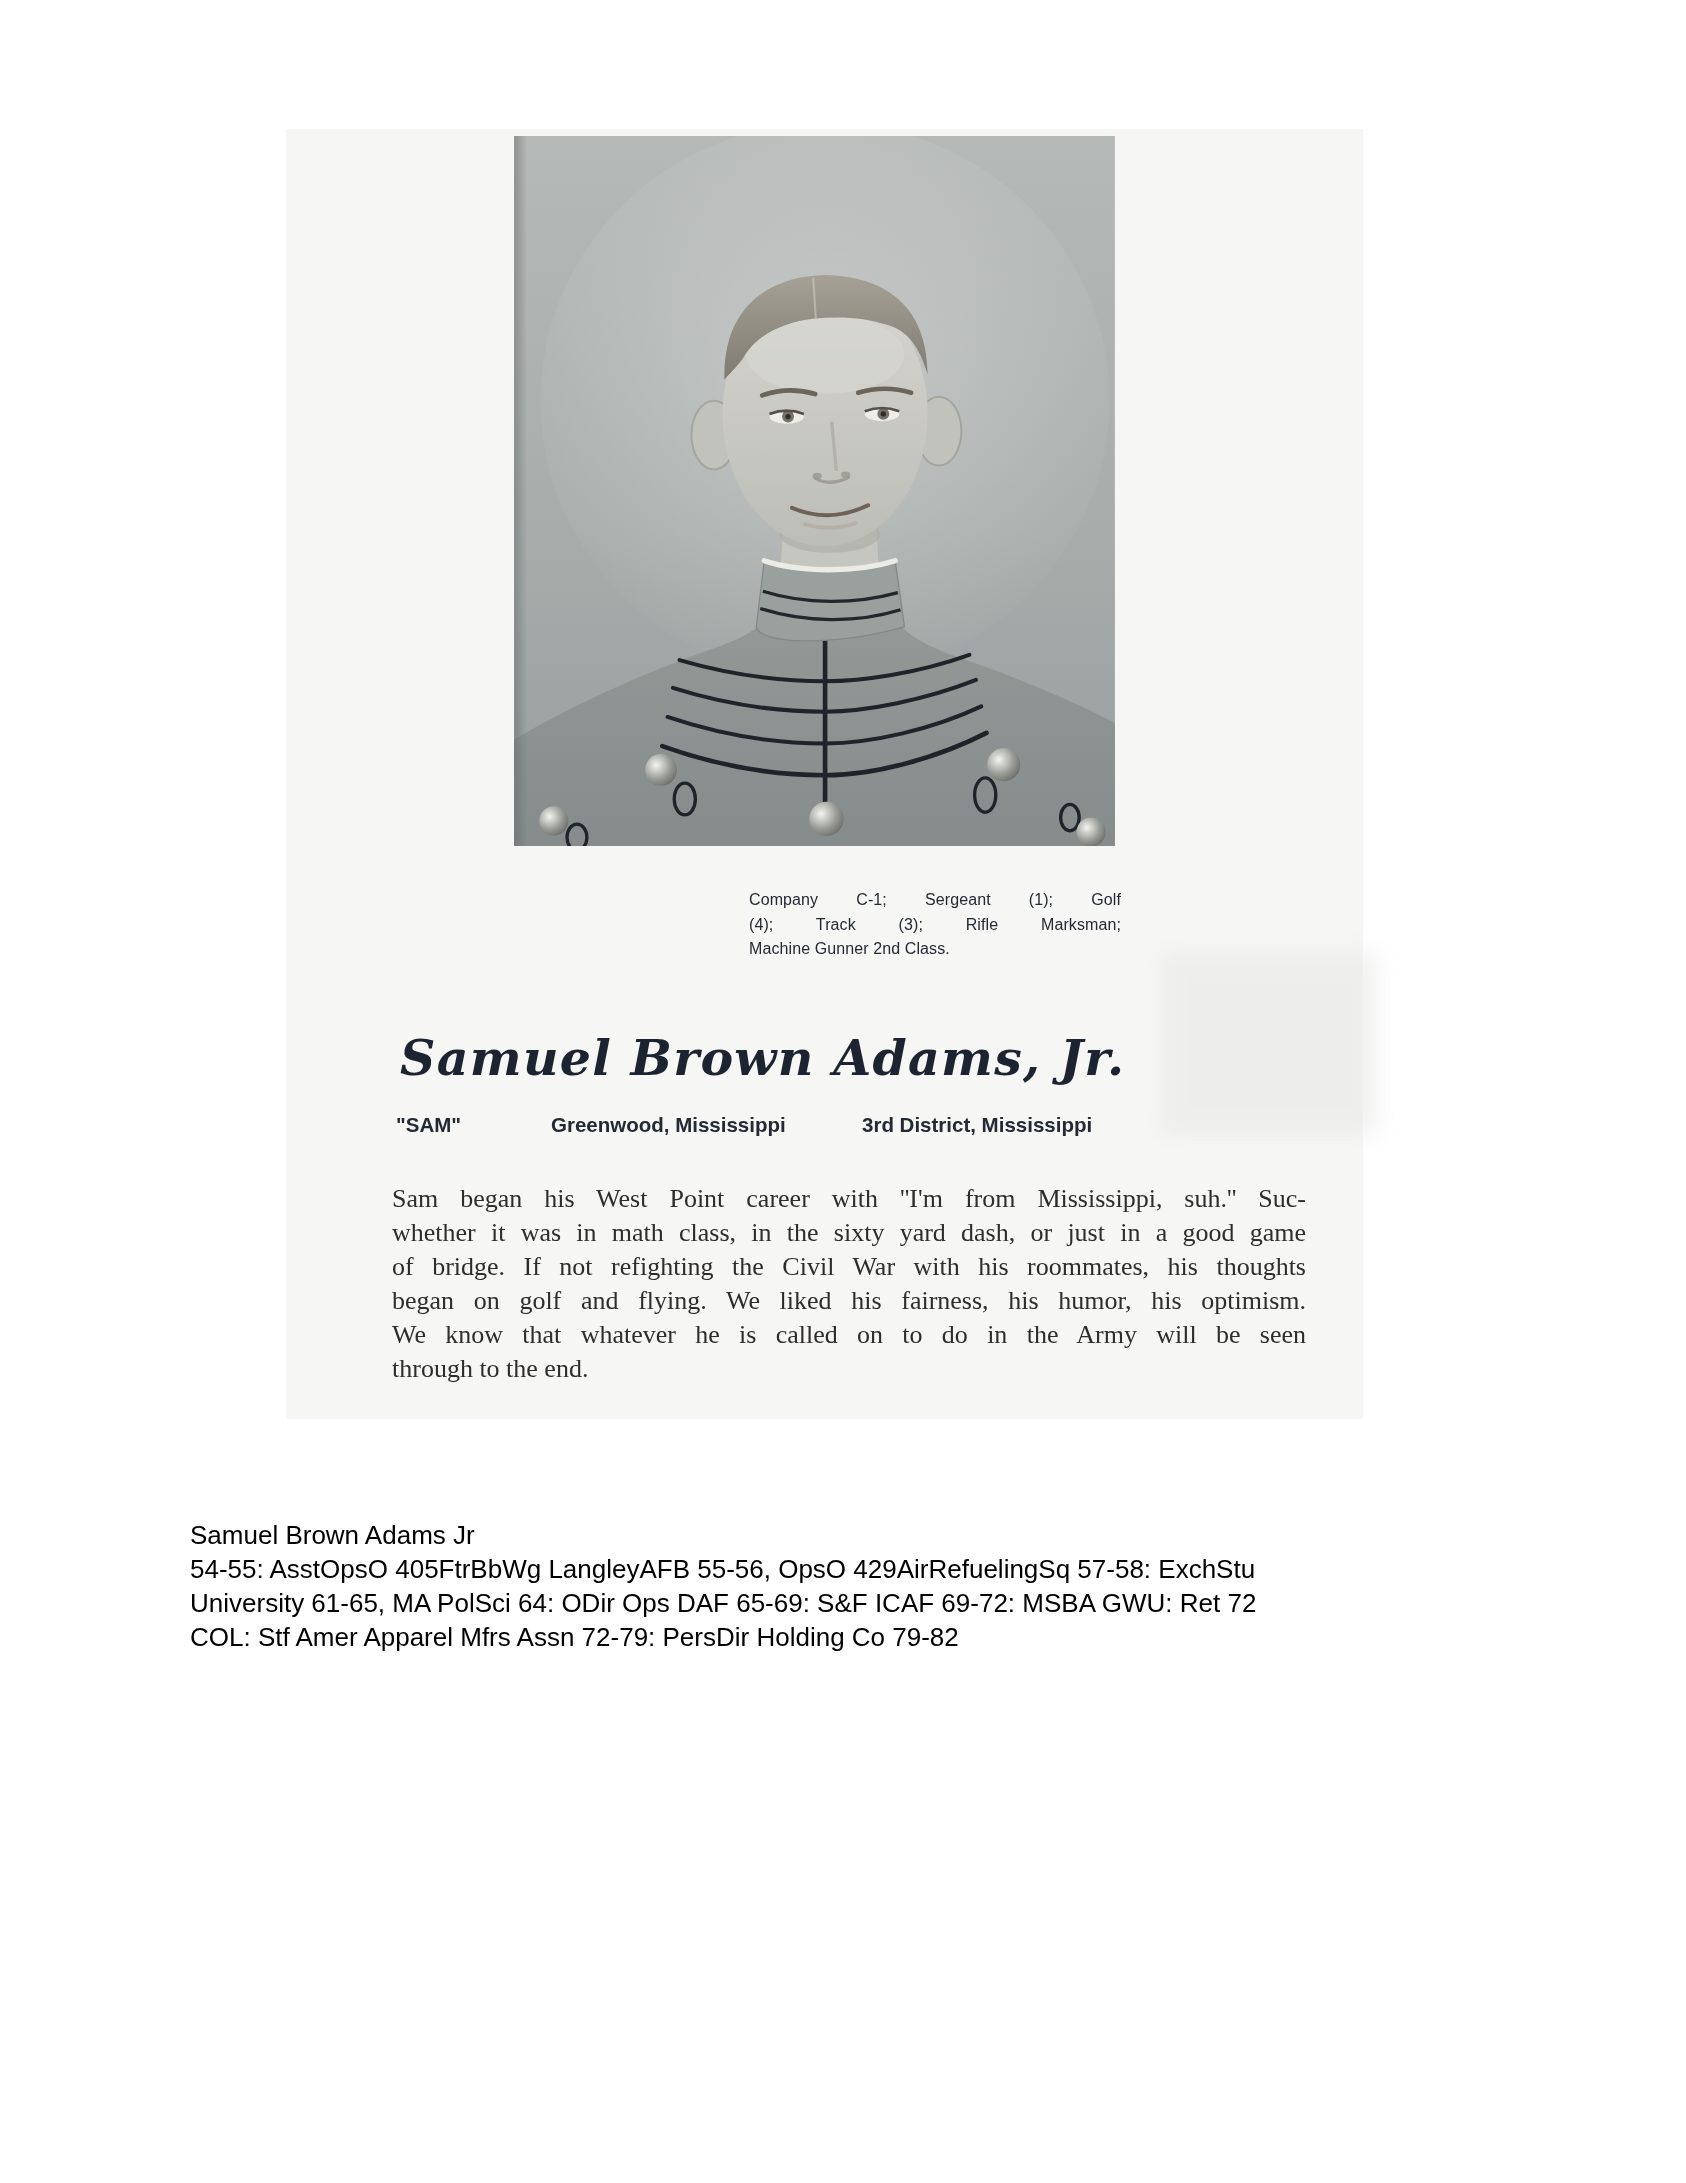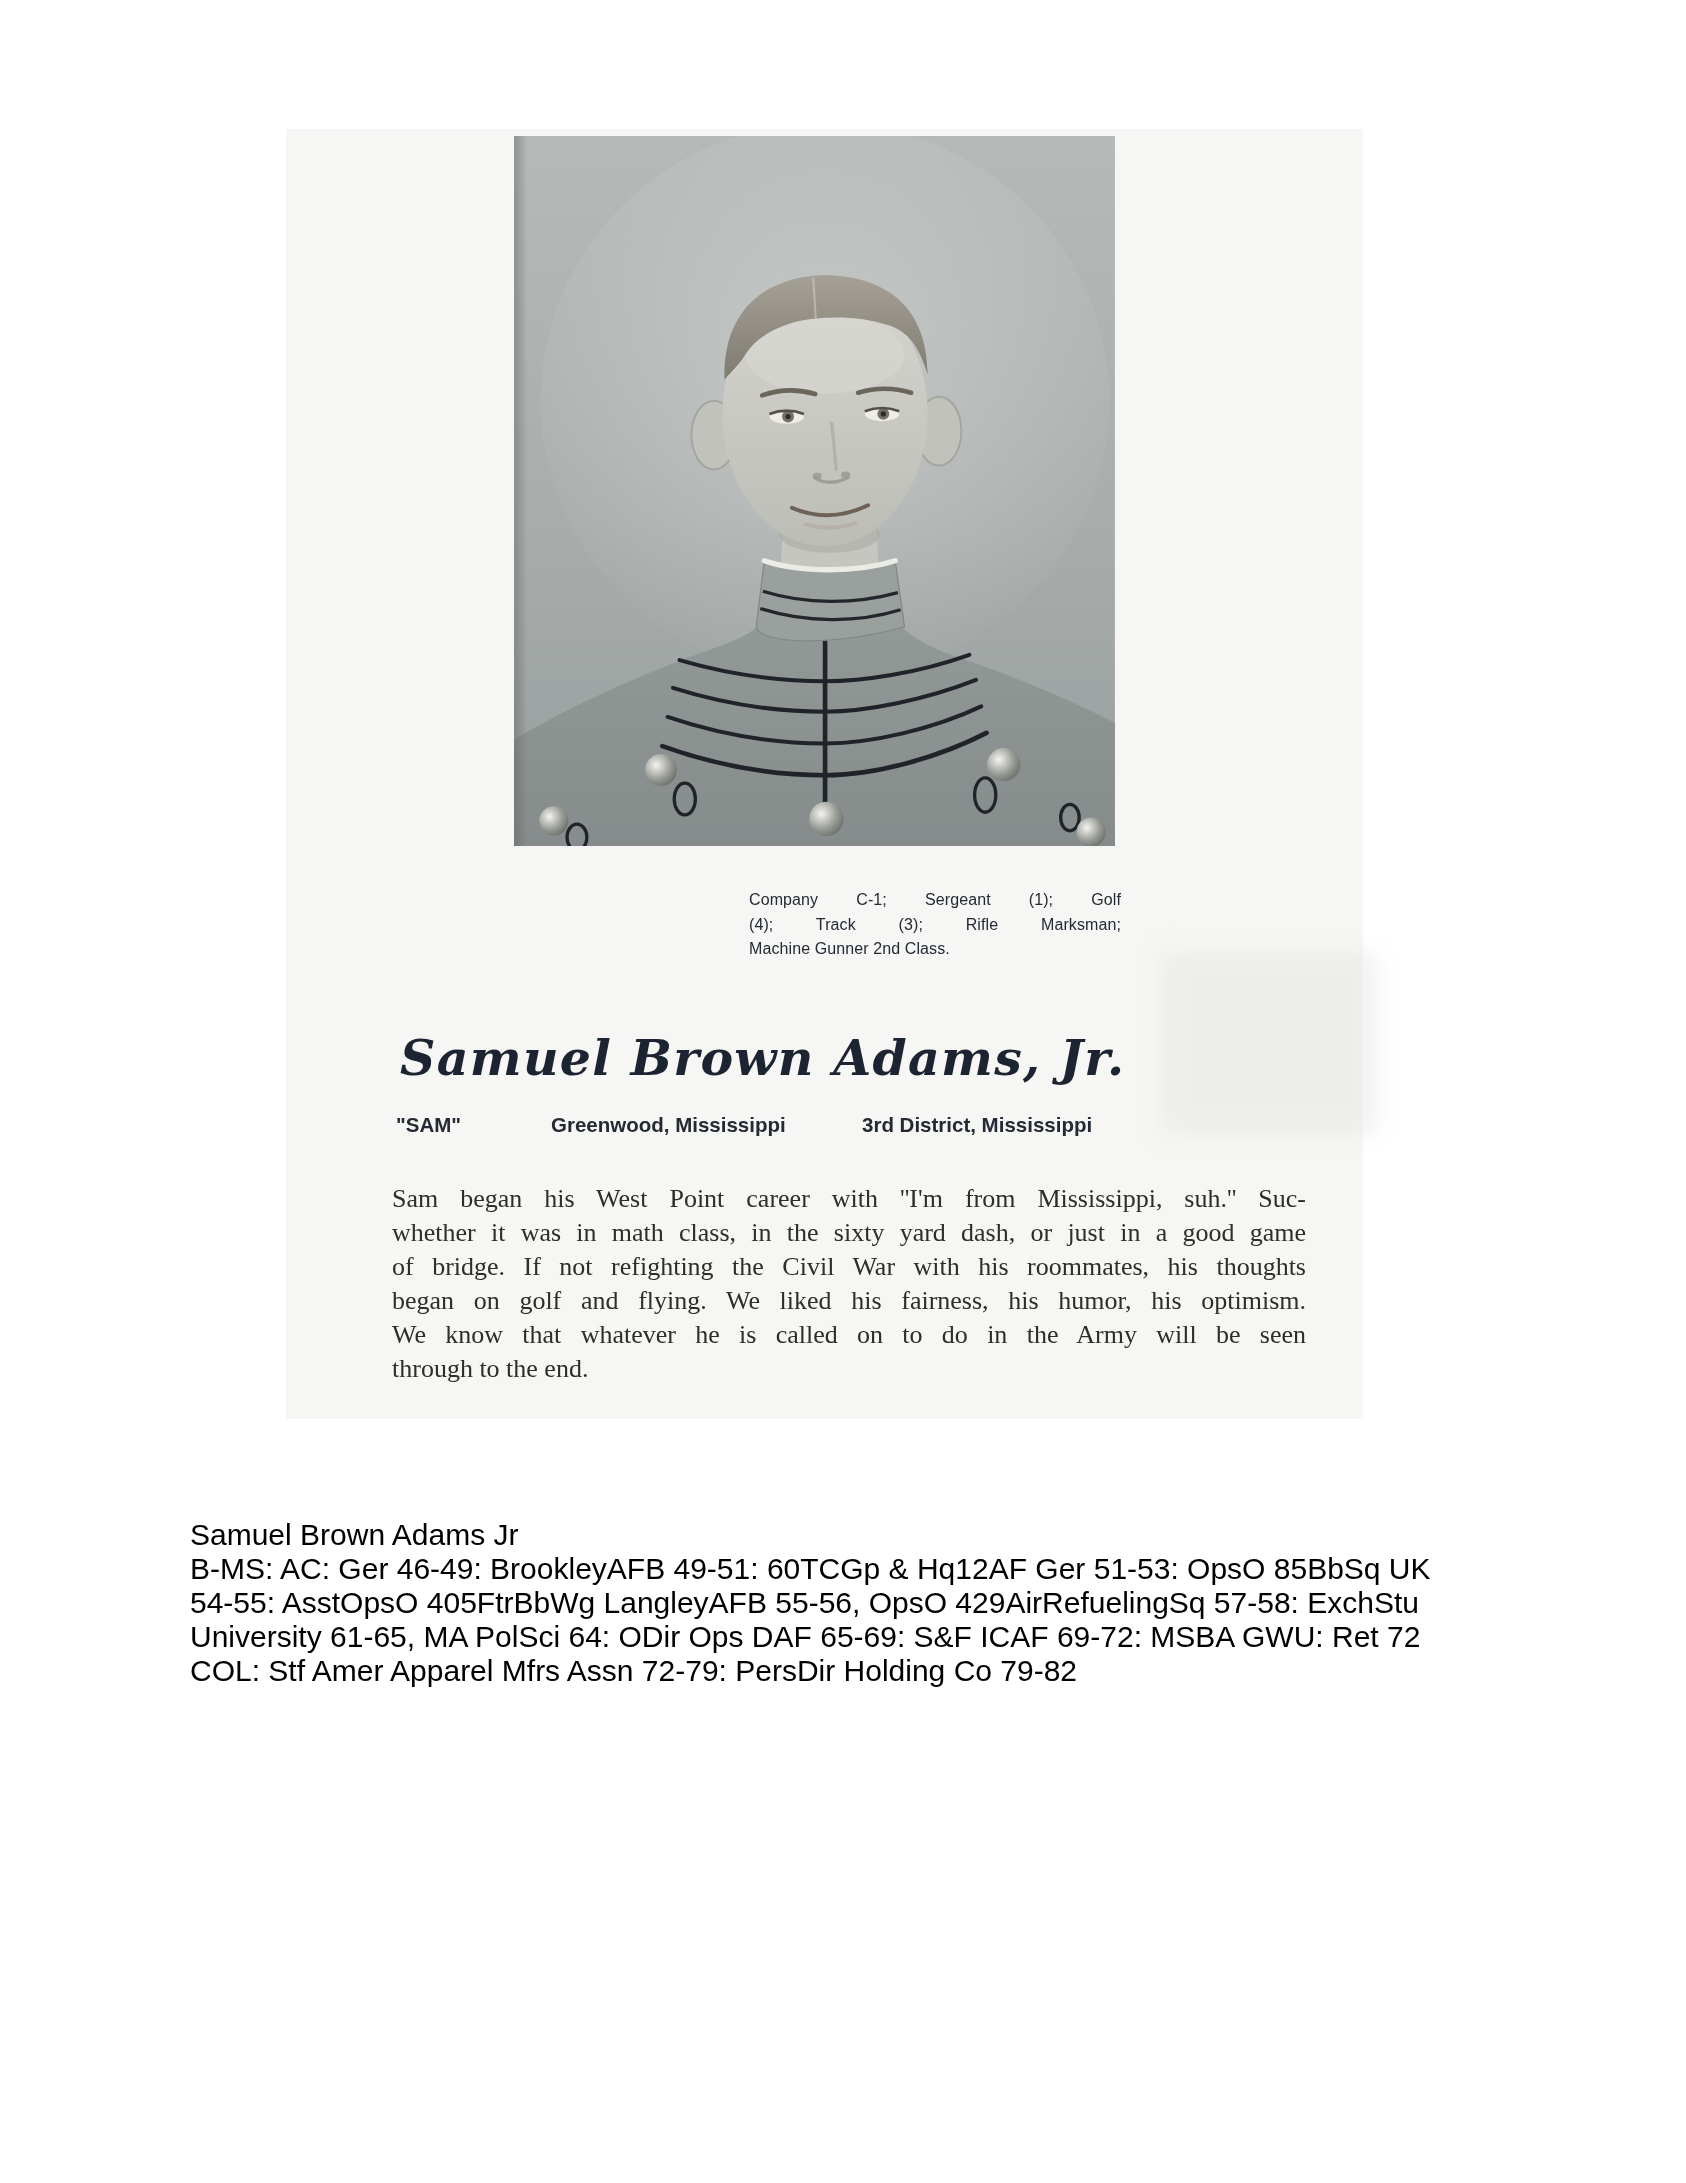--- a/index.html
+++ b/index.html
@@ -40,21 +40,21 @@
   .hometown  { left:265px; }
   .district  { left:576px; }
   .bio {
     position:absolute; left:106px; top:1029px; width:914px;
     font-family:"Liberation Serif", serif; font-size:26px;
     line-height:34px; color:#2e2d29;margin-top:24px;
   }
   .bio .jline { text-align:justify; text-align-last:justify; }
   .typed {
     position:absolute; left:190px; top:1518px;
-    font-family:"Liberation Sans", sans-serif; font-size:30px;
+    font-family:"Liberation Sans", sans-serif; font-size:26px;
     line-height:34px; color:#000000; white-space:nowrap;
   }
 </style>
 </head>
 <body>
 
 <div class="page">
 
   <div class="scan">
 
@@ -195,20 +195,19 @@
       <div class="jline">of bridge. If not refighting the Civil War with his roommates, his thoughts</div>
       <div class="jline">began on golf and flying. We liked his fairness, his humor, his optimism.</div>
       <div class="jline">We know that whatever he is called on to do in the Army will be seen</div>
       <div>through to the end.</div>
     </div>
 
   </div>
 
   <div class="typed">
     <div>Samuel Brown Adams Jr</div>
-    <div>B-MS: AC: Ger 46-49: BrookleyAFB 49-51: 60TCGp &amp; Hq12AF Ger 51-53: OpsO 85BbSq UK</div>
     <div>54-55: AsstOpsO 405FtrBbWg LangleyAFB 55-56, OpsO 429AirRefuelingSq 57-58: ExchStu</div>
     <div>University 61-65, MA PolSci 64: ODir Ops DAF 65-69: S&amp;F ICAF 69-72: MSBA GWU: Ret 72</div>
     <div>COL: Stf Amer Apparel Mfrs Assn 72-79: PersDir Holding Co 79-82</div>
   </div>
 
 </div>
 
 
 </body></html>

